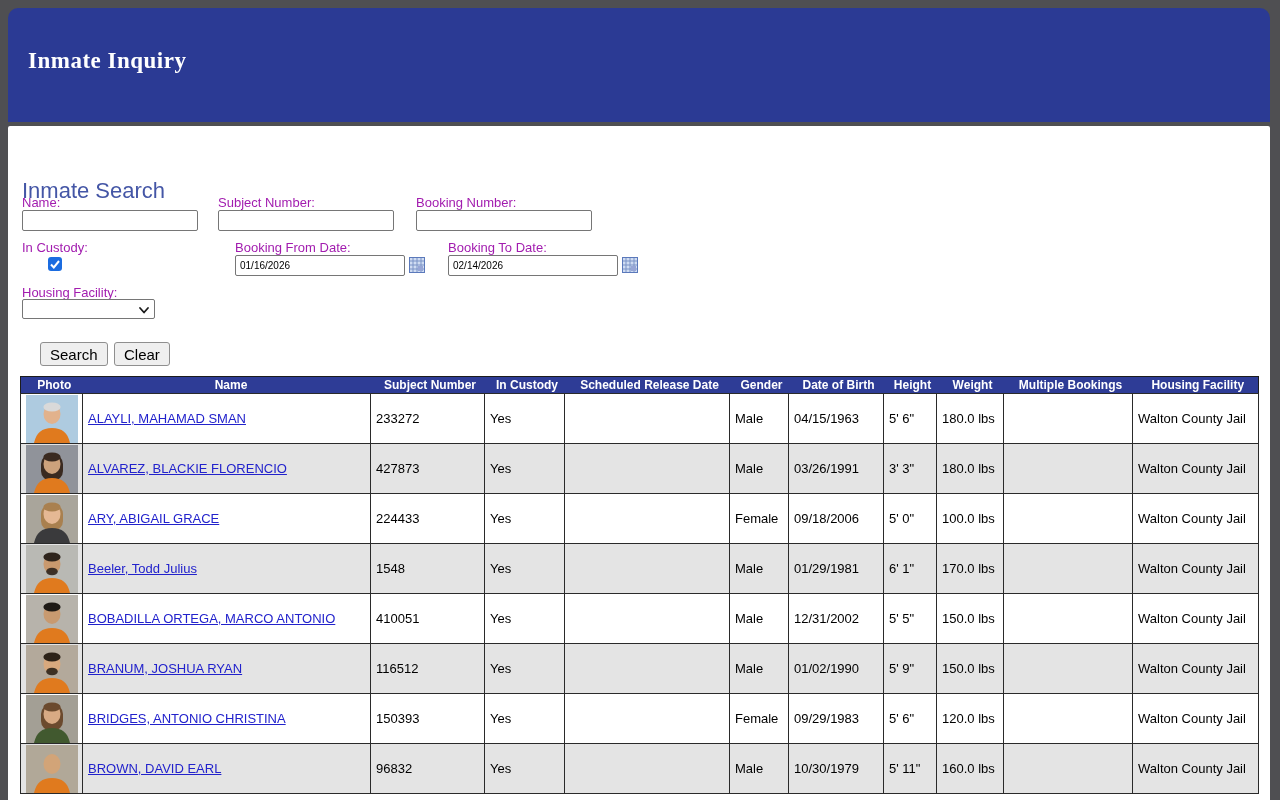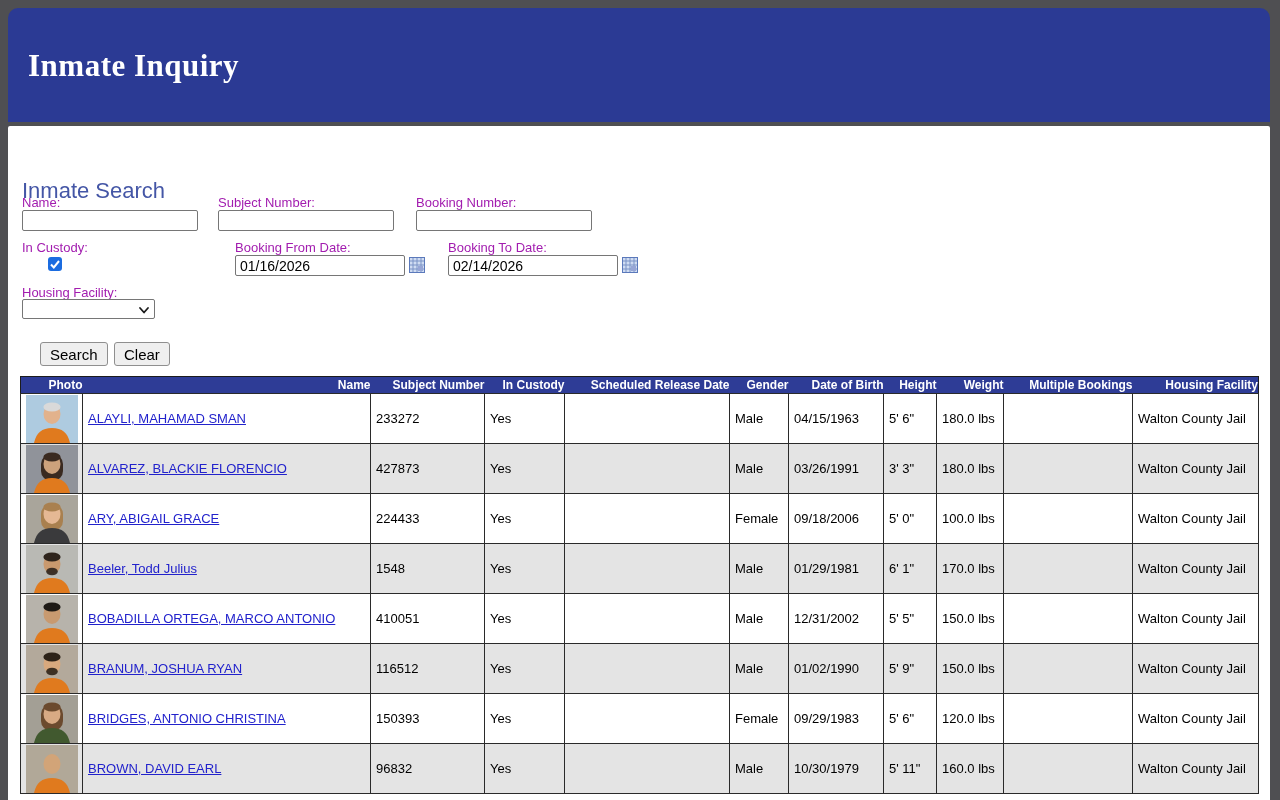--- a/index.html
+++ b/index.html
@@ -14,21 +14,21 @@
   
   .app-header {
     height: 114px;
     background: #2b3a94;
     border-radius: 10px 10px 0 0;
     margin-bottom: 4px;
   }
   .app-title {
     font-family: "Liberation Serif", serif;
     font-weight: bold;
-    font-size: 31px;
+    font-size: 23px;
     color: #ffffff;
     padding: 40px 0 0 20px;
     letter-spacing: 0.5px;
   }
 
   
   .content {
     position: relative;
     background: #ffffff;
     height: 900px;
@@ -37,21 +37,21 @@
   .section-heading {
     position: absolute; top: 24px; left: 14px;
     font-size: 22px; font-weight: 400; color: #4456a6; margin-top: 28px;
   }
 
   .field-label { position: absolute; font-size: 13px; color: #a21caf; }
   .text-input {
     position: absolute;
     width: 176px; height: 21px;
     border: 1px solid #767676; border-radius: 2px;
-    font-size: 14px; padding: 0 4px;
+    font-size: 10px; padding: 0 4px;
     font-family: "Liberation Sans", sans-serif;
     background: #fff;
   }
   .date-input { width: 170px; }
 
   .cal-icon { position: absolute; width: 16px; height: 16px; cursor: pointer; }
 
   .checkbox {
     position: absolute; left: 40px; top: 131px;
     width: 14px; height: 14px;
@@ -92,21 +92,21 @@
     width: 1238px;
     border-collapse: collapse;
     table-layout: fixed;
     border: 1px solid #1c1c1c;
   }
   table.results thead th {
     background: #2e3c96;
     color: #ffffff;
     font-size: 12px;
     font-weight: bold;
-    text-align: right;
+    text-align: center;
     height: 17px;
     padding: 0 0 1px 5px;
     border: none;
     white-space: nowrap;
     overflow: hidden;
   }
   table.results thead th:nth-child(2) { padding-left: 9px; }
   table.results td {
     border: 1px solid #2a2a2a;
     font-size: 13px;

